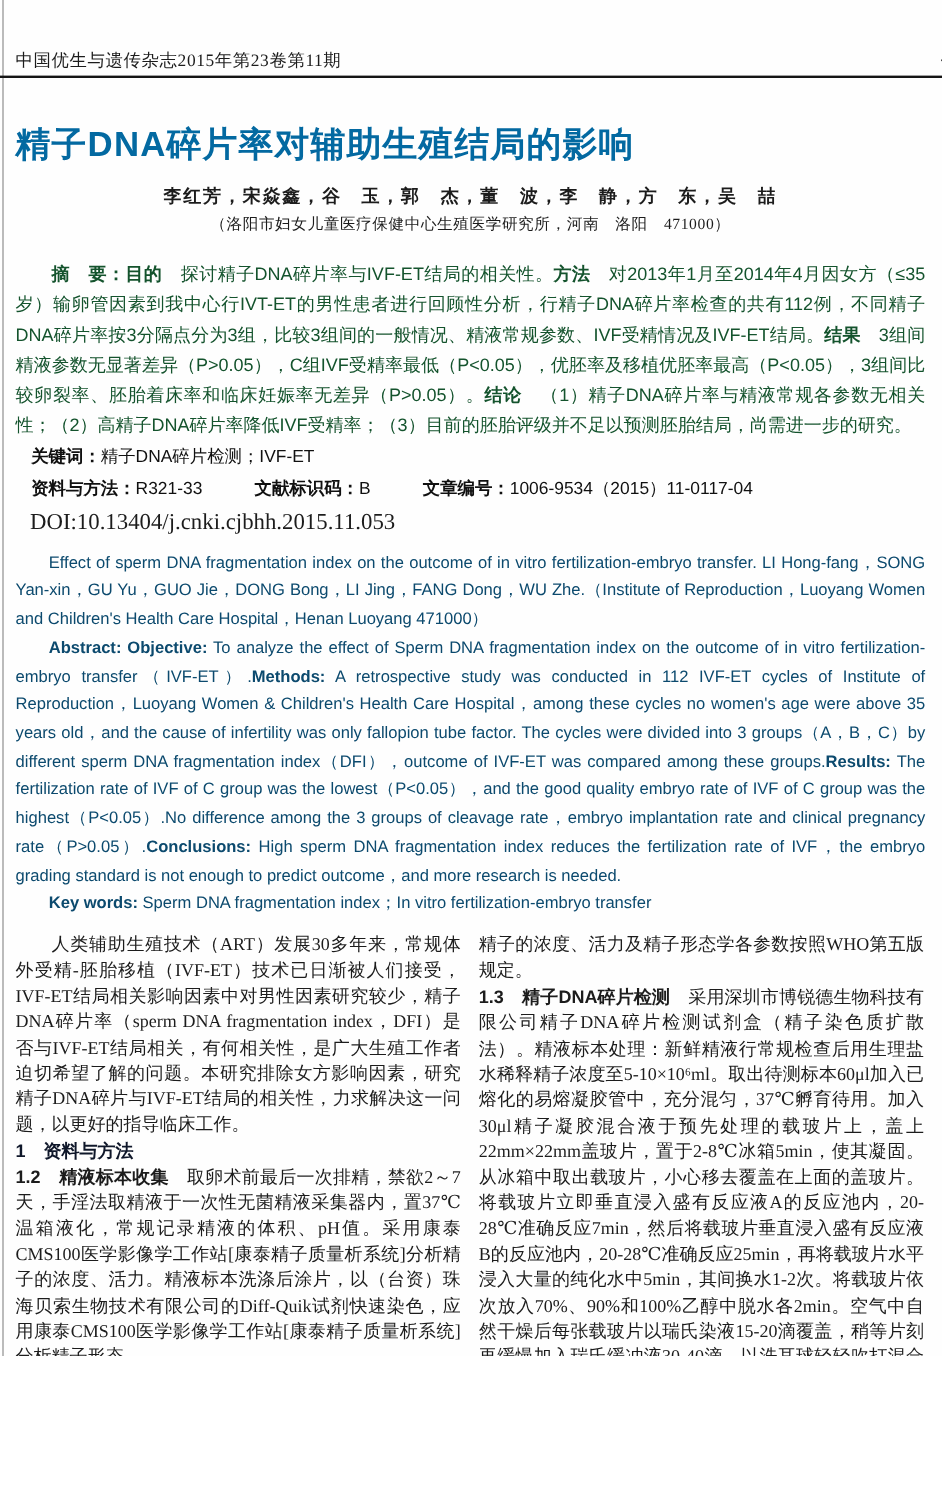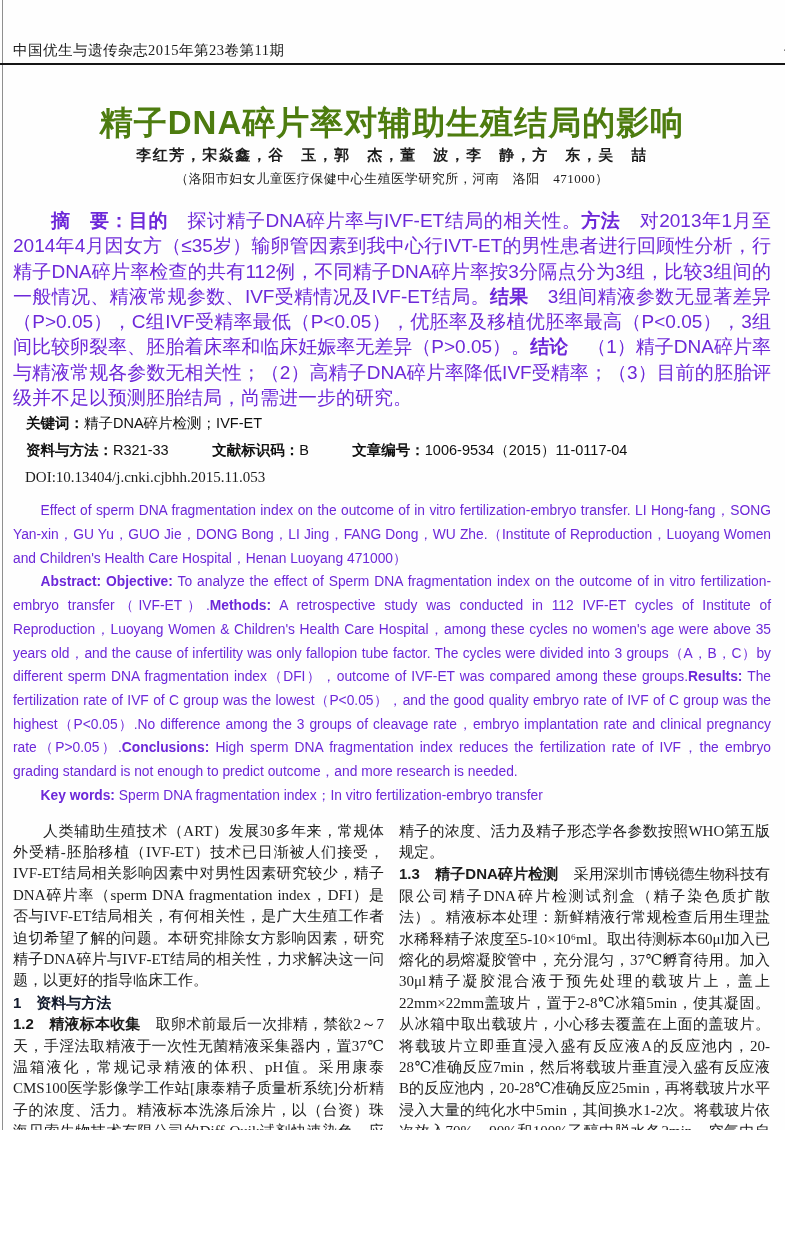--- a/index.html
+++ b/index.html
@@ -12,39 +12,39 @@
   .left-edge{position:absolute;left:2px;top:0;width:1px;height:1233px;background:#8f8f8f;}
   .right-edge{position:absolute;right:1px;top:38px;width:1px;height:58px;background:#9a9a9a;}
   .header{
     position:absolute;top:41px;left:13px;right:16px;
     display:flex;justify-content:space-between;align-items:baseline;
     font-size:14.5px;letter-spacing:0.5px;
   }
   .rule{position:absolute;top:63px;left:0;width:785px;height:2px;background:#151515;}
   .content{position:absolute;left:13px;top:65px;width:758px;}
   .title{
-    margin:36px 0 0 0;text-align:center;
+    margin:36px 0 0 0;text-align:left;
     font-family:"Liberation Sans","DejaVu Sans",sans-serif;
-    font-weight:bold;font-size:33px;letter-spacing:1px;color:#4d7c0f;
+    font-weight:bold;font-size:29px;letter-spacing:1px;color:#0369a1;
   }
-  .authors{text-align:center;font-size:15px;font-weight:600;letter-spacing:1.5px;}
+  .authors{margin-top:13px;text-align:center;font-size:15px;font-weight:600;letter-spacing:1.5px;}
   .affiliation{margin-top:5px;text-align:center;font-size:13px;letter-spacing:0.5px;}
   .abs-cn{
     margin:20px 0 0 0;text-indent:2em;text-align:justify;
     font-family:"Liberation Sans","DejaVu Sans",sans-serif;
-    font-size:19px;line-height:25.3px;color:#6d28d9;
+    font-size:15px;line-height:25.3px;color:#14532d;
   }
   .meta-line{
     margin:0 0 0 13px;font-family:"Liberation Sans","DejaVu Sans",sans-serif;
     font-size:14.5px;line-height:27px;color:#101010;
   }
-  .doi{margin:0 0 0 12px;font-size:15px;line-height:27px;font-family:"Liberation Serif","DejaVu Serif",serif;}
+  .doi{margin:0 0 0 12px;font-size:19px;line-height:27px;font-family:"Liberation Serif","DejaVu Serif",serif;}
   .en{
     font-family:"Liberation Sans","DejaVu Sans",sans-serif;
-    font-size:13.8px;line-height:23.7px;text-align:justify;color:#6d28d9;
+    font-size:13.8px;line-height:23.7px;text-align:justify;color:#0c4a6e;
   }
   .en-title{margin:8px 0 0 0;text-indent:2em;}
   .en-abs{margin:0;text-indent:2em;}
   .en-kw{margin:0;text-indent:2em;}
   .seg-bold{font-weight:bold;}
   .columns{display:flex;gap:15px;margin-top:13px;}
   .col{width:371px;font-size:15px;line-height:21.4px;text-align:justify;}
   .col p{margin:0;}
   .p-indent{text-indent:2em;}
   .sec-h{

